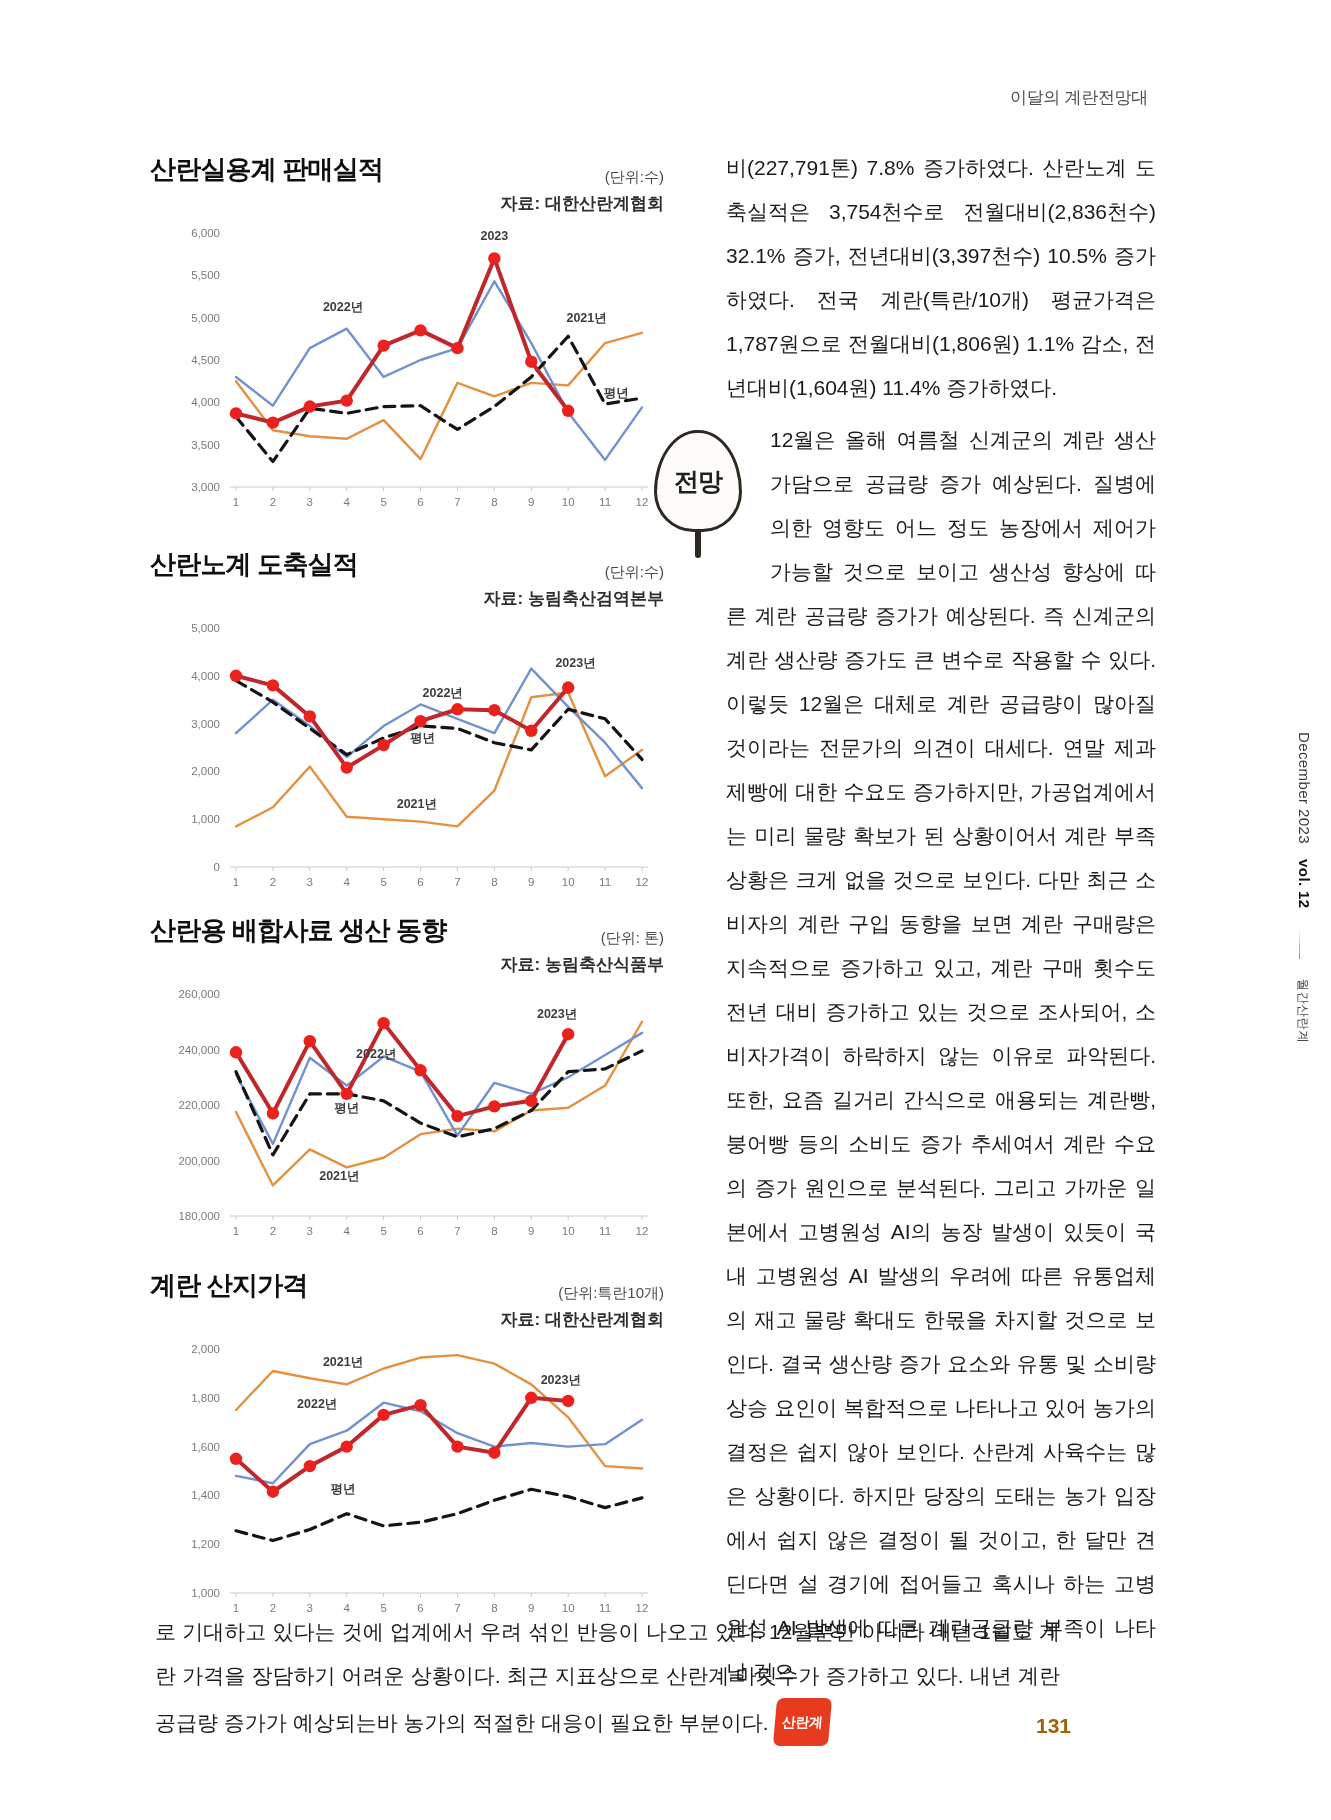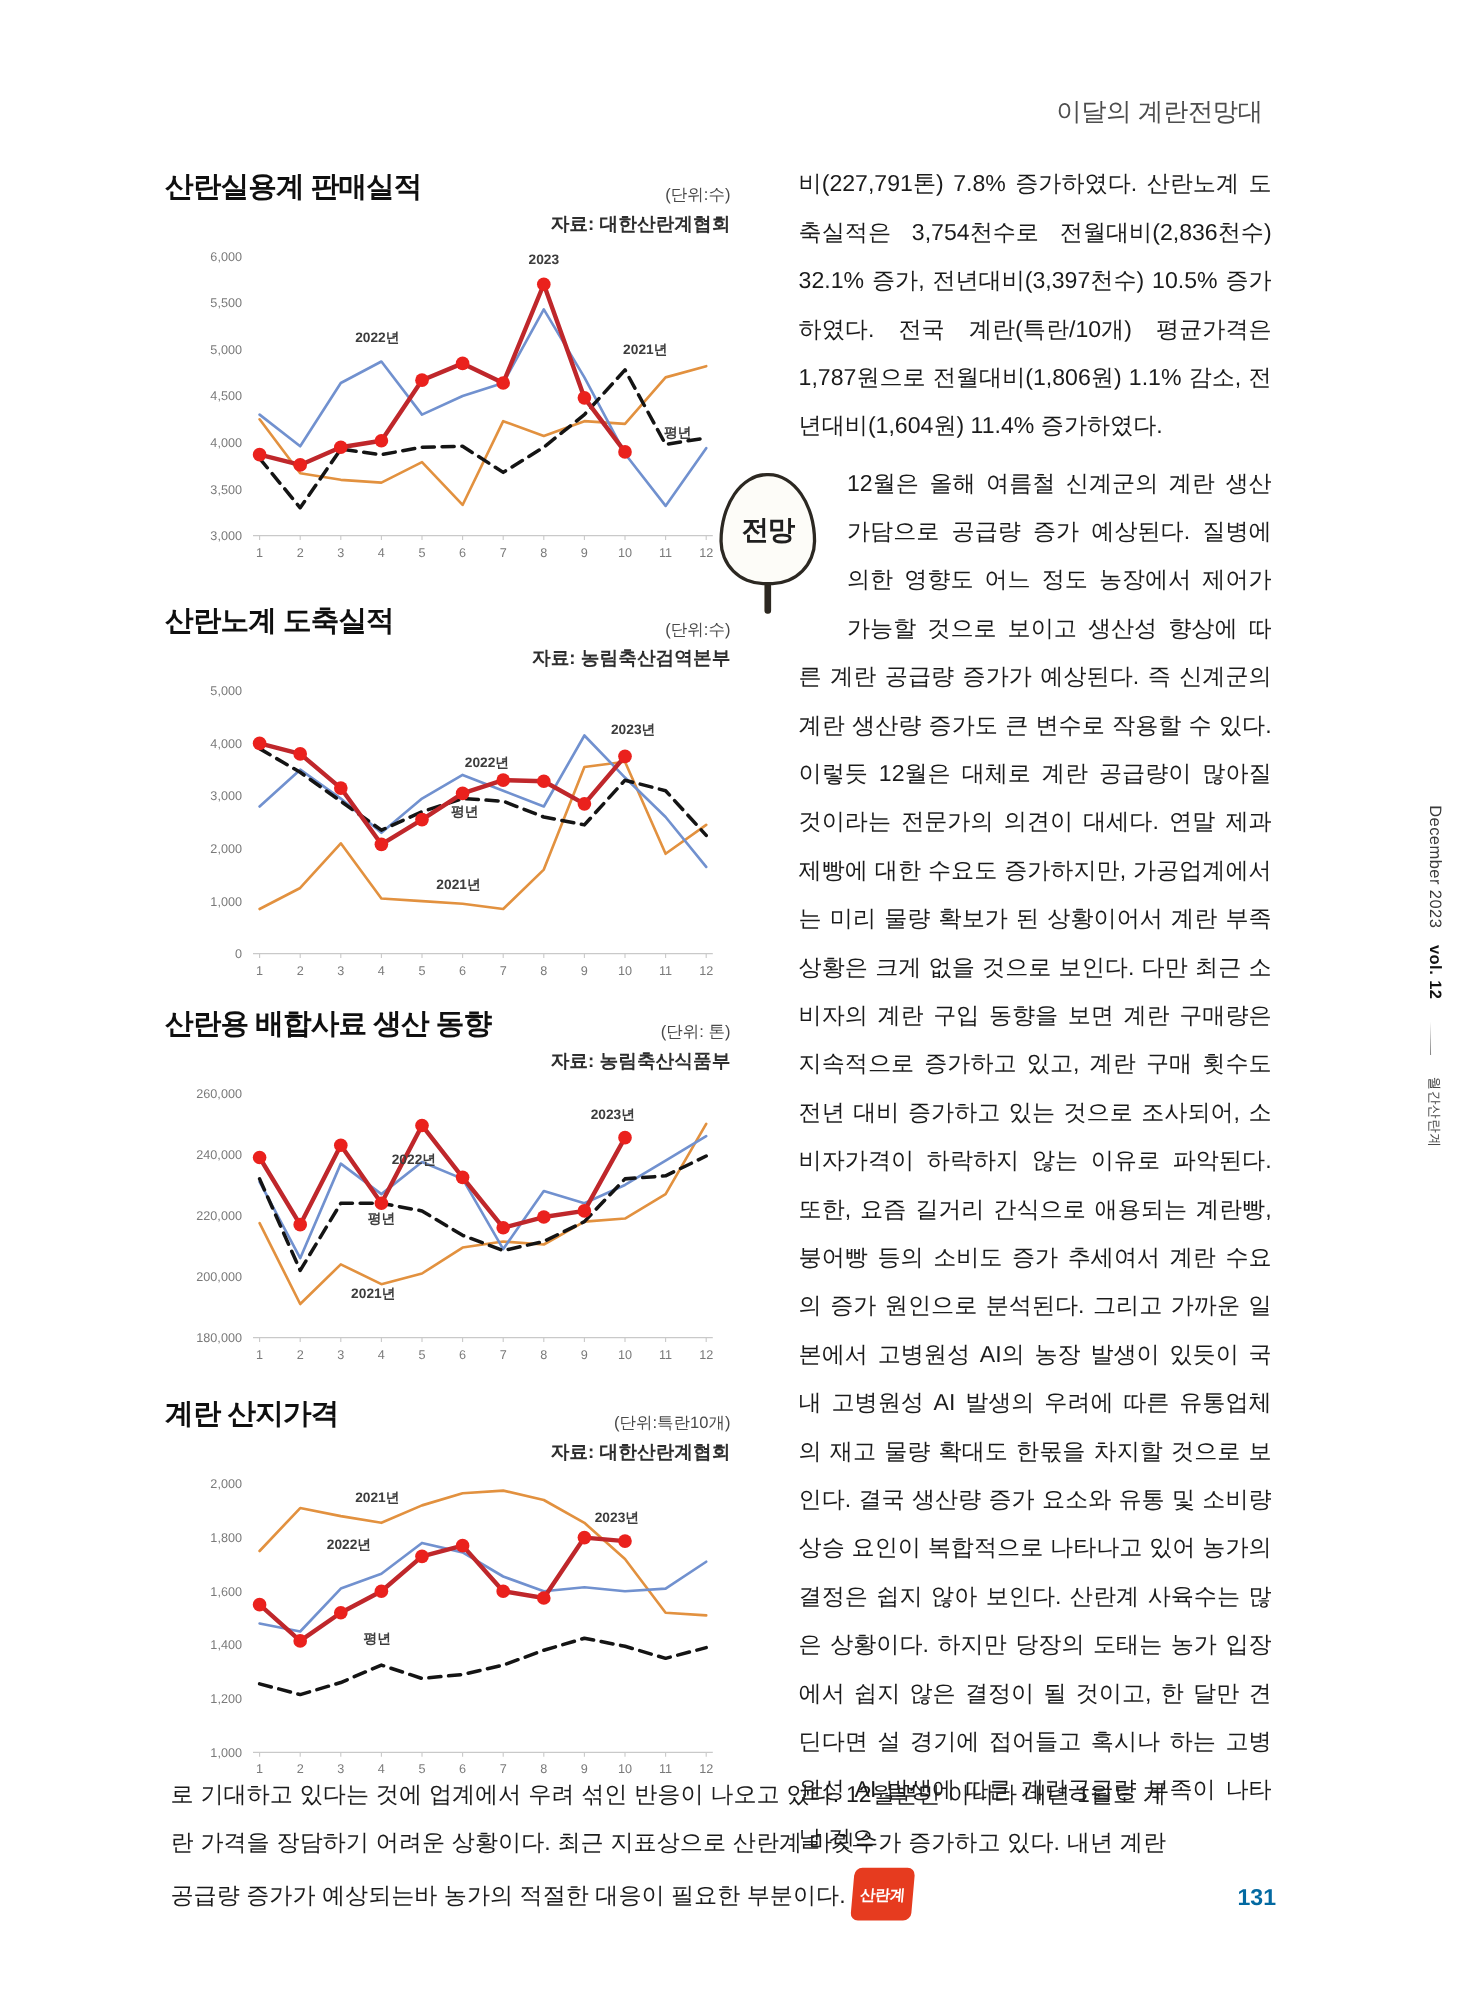--- a/index.html
+++ b/index.html
@@ -1,20 +1,20 @@
 <!DOCTYPE html>
 <html lang="ko"><head>
 <meta charset="utf-8">
 <style>
   html,body{margin:0;padding:0;background:#ffffff;}
   .page{position:relative;width:1331px;height:1820px;background:#ffffff;overflow:hidden;
         font-family:"Liberation Sans","DejaVu Sans",sans-serif;color:#1c1c1c;}
 
   
-  .header-title{position:absolute;top:86px;right:183px;font-size:23px;color:#4d4d4d;letter-spacing:-0.3px;}
+  .header-title{position:absolute;top:86px;right:183px;font-size:17px;color:#4d4d4d;letter-spacing:-0.3px;}
 
   
   .left-col{position:absolute;left:150px;top:152px;width:514px;}
   .chart{margin:0;}
   .chart + .chart{margin-top:30px;}
   .chart:nth-of-type(3){margin-top:16px;}
   .chart:nth-of-type(4){margin-top:22px;}
   .chart-head{display:flex;justify-content:space-between;align-items:flex-end;}
   .chart-title{margin:0;font-size:26px;font-weight:bold;color:#0f0f0f;letter-spacing:-0.8px;}
   .chart-unit{font-size:15px;color:#4a4a4a;}
@@ -47,21 +47,21 @@
 
   
   .side-strip{position:absolute;right:18px;top:732px;writing-mode:vertical-rl;text-orientation:sideways;
               font-size:15px;color:#3a3a3a;letter-spacing:0.4px;}
   .side-strip .issue{margin-bottom:6px;}
   .side-strip .vol{font-weight:bold;color:#111;}
   .side-strip .rule{display:inline-block;width:1px;height:0;border-top:30px solid transparent;
                     border-left:1px solid #8a8a8a;margin:20px 0;}
   .side-strip .mag{font-size:12.5px;color:#4a4a4a;}
 
-  .page-num{position:absolute;left:1125px;top:1714px;font-size:21px;font-weight:bold;color:#0369a1;}
+  .page-num{position:absolute;left:1036px;top:1714px;font-size:21px;font-weight:bold;color:#a16207;}
 </style>
 </head>
 <body>
 
 <div class="page">
 
   <div class="header-title">이달의 계란전망대</div>
 
   <div class="left-col">
 

